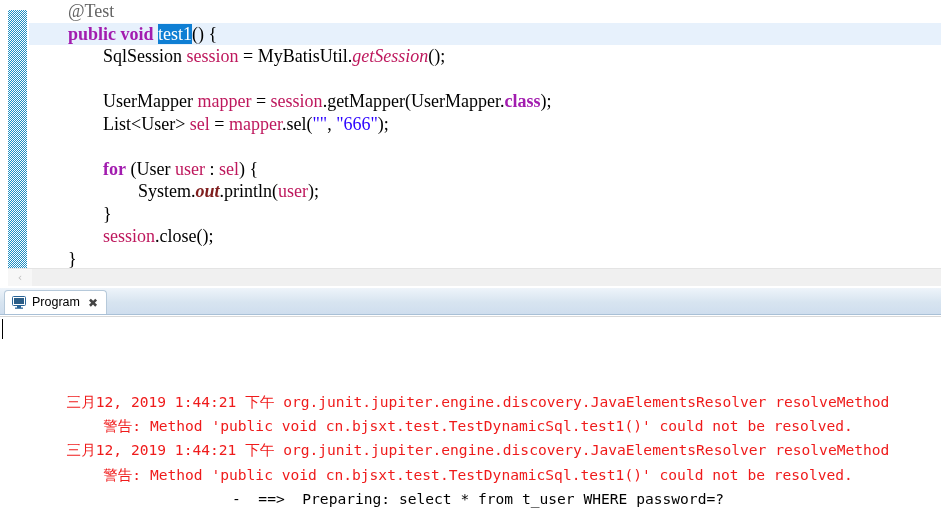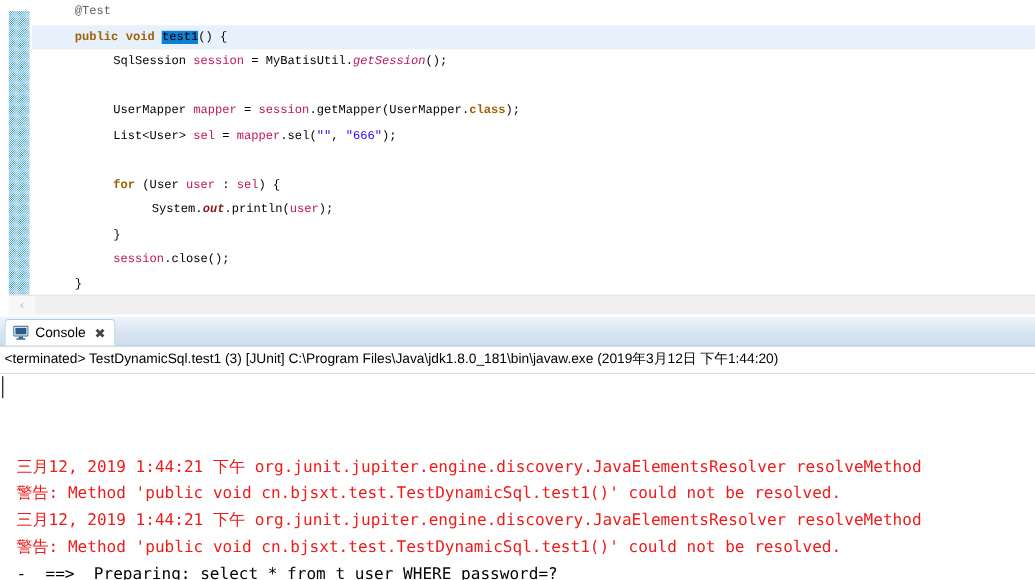--- a/index.html
+++ b/index.html
@@ -55,43 +55,43 @@
   .gutter {
     position: absolute;
     left: 27px; top: 0;
     width: 2px; height: 268px;
     background: #ffffff;
   }
   .code-area {
     position: absolute;
     left: 29px; top: 0;
     right: 0; height: 268px;
-    font-family: Liberation Mono, monospace;
-    font-size: 11px;
+    font-family: Liberation Serif, serif;
+    font-size: 18px;
     line-height: 22.5px;
     white-space: pre;
   }
   .cl {
     height: 22.5px;
     line-height: 22.5px;
     padding-left: 39px;
     white-space: pre;
     position: relative;
   }
   .cl.hl {
     background: #e7f1fc;
   }
-  .kw      { color: #a16207; font-weight: bold; }
+  .kw      { color: #a21caf; font-weight: bold; }
   .plain   { color: #000000; }
   .ident   { color: #be185d; }
   .anno    { color: #646464; }
   .str     { color: #2a00ff; }
   .staticm { color: #be185d; font-style: italic; }
   .fieldsb { color: #7f1d1d; font-weight: bold; font-style: italic; }
-  .sel     { background: #0f7fd4; color: #000000; }
+  .sel     { background: #0f7fd4; color: #ffffff; }
 
   
   .h-scroll {
     position: absolute;
     left: 8px;
     top: 268px;
     width: 933px;
     height: 17px;
     background: #f0f0f0;
     border-top: 1px solid #e4e4e4;
@@ -180,20 +180,21 @@
     top: 2px;
     width: 1px;
     height: 20px;
     background: #000;
   }
   .cline {
     padding-left: 15px;
     height: 24.3px;
     line-height: 24.3px;
     white-space: pre;
+    text-align: center;
   }
   .err { color: #ef1b1b; }
   .out { color: #000000; }
 </style>
 </head>
 <body>
 
 <div id="app">
 
   <div class="editor">
@@ -212,26 +213,25 @@
     <div class="tabbar">
       <div class="tab">
         <span class="tab-icon">
           <svg width="14" height="13" viewBox="0 0 14 13">
             <rect x="0.5" y="0.5" width="13" height="9" rx="1" fill="#ffffff" stroke="#2a6496"></rect>
             <rect x="2" y="2" width="10" height="6" fill="#2b5d86"></rect>
             <rect x="5" y="10" width="4" height="2" fill="#2a6496"></rect>
             <rect x="3" y="11.5" width="8" height="1.3" fill="#2a6496"></rect>
           </svg>
         </span>
-        <span class="tab-label">Console</span>
+        <span class="tab-label">Program</span>
         <span class="tab-close">✖</span>
       </div>
     </div>
 
-    <div class="console-head">&lt;terminated&gt; TestDynamicSql.test1 (3) [JUnit] C:\Program Files\Java\jdk1.8.0_181\bin\javaw.exe (2019年3月12日 下午1:44:20)</div>
     <div class="console-sep"></div>
 
     <div class="console-body" id="console-body">
       <div class="caret-bar"></div>
     <div class="cline err">三月12, 2019 1:44:21 下午 org.junit.jupiter.engine.discovery.JavaElementsResolver resolveMethod</div><div class="cline err">警告: Method 'public void cn.bjsxt.test.TestDynamicSql.test1()' could not be resolved.</div><div class="cline err">三月12, 2019 1:44:21 下午 org.junit.jupiter.engine.discovery.JavaElementsResolver resolveMethod</div><div class="cline err">警告: Method 'public void cn.bjsxt.test.TestDynamicSql.test1()' could not be resolved.</div><div class="cline out">-  ==&gt;  Preparing: select * from t_user WHERE password=?</div></div>
   </div>
 
 </div>
 
 </body></html>

